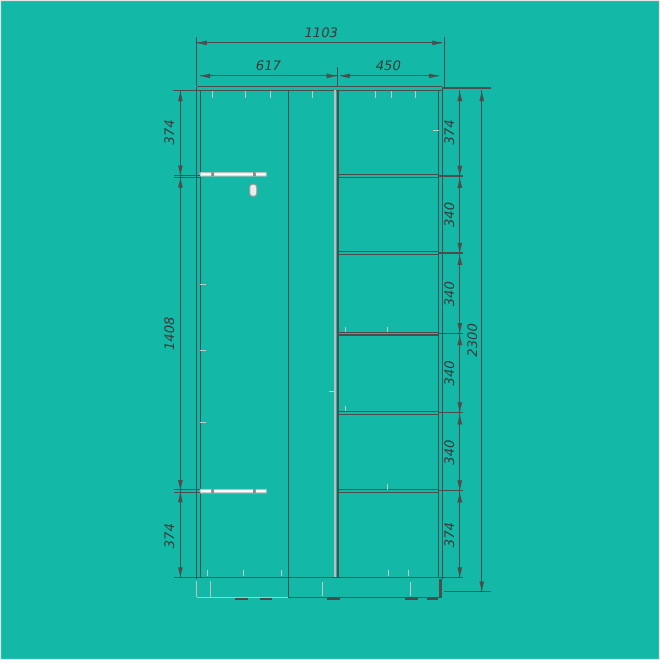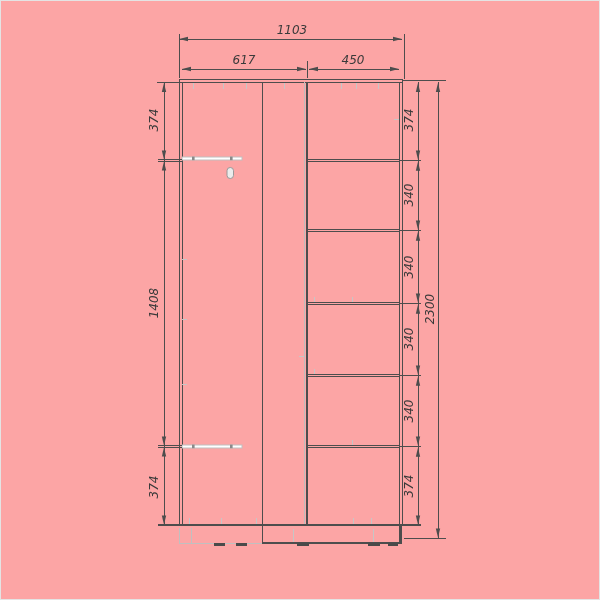--- a/index.html
+++ b/index.html
@@ -5,21 +5,21 @@
   html, body {
     margin: 0;
     padding: 0;
     background: #ffffff;
     font-family: "DejaVu Sans", sans-serif;
   }
   .canvas {
     position: relative;
     width: 598px;
     height: 598px;
-    background: #fca5a5;
+    background: #14b8a6;
     border: 1px solid #e4e4e4;
     overflow: hidden;
   }
   svg { display: block; }
   .dim-label {
     font-family: "DejaVu Sans", sans-serif;
     font-style: italic;
     font-size: 12px;
     fill: #3a3a3a;
   }

